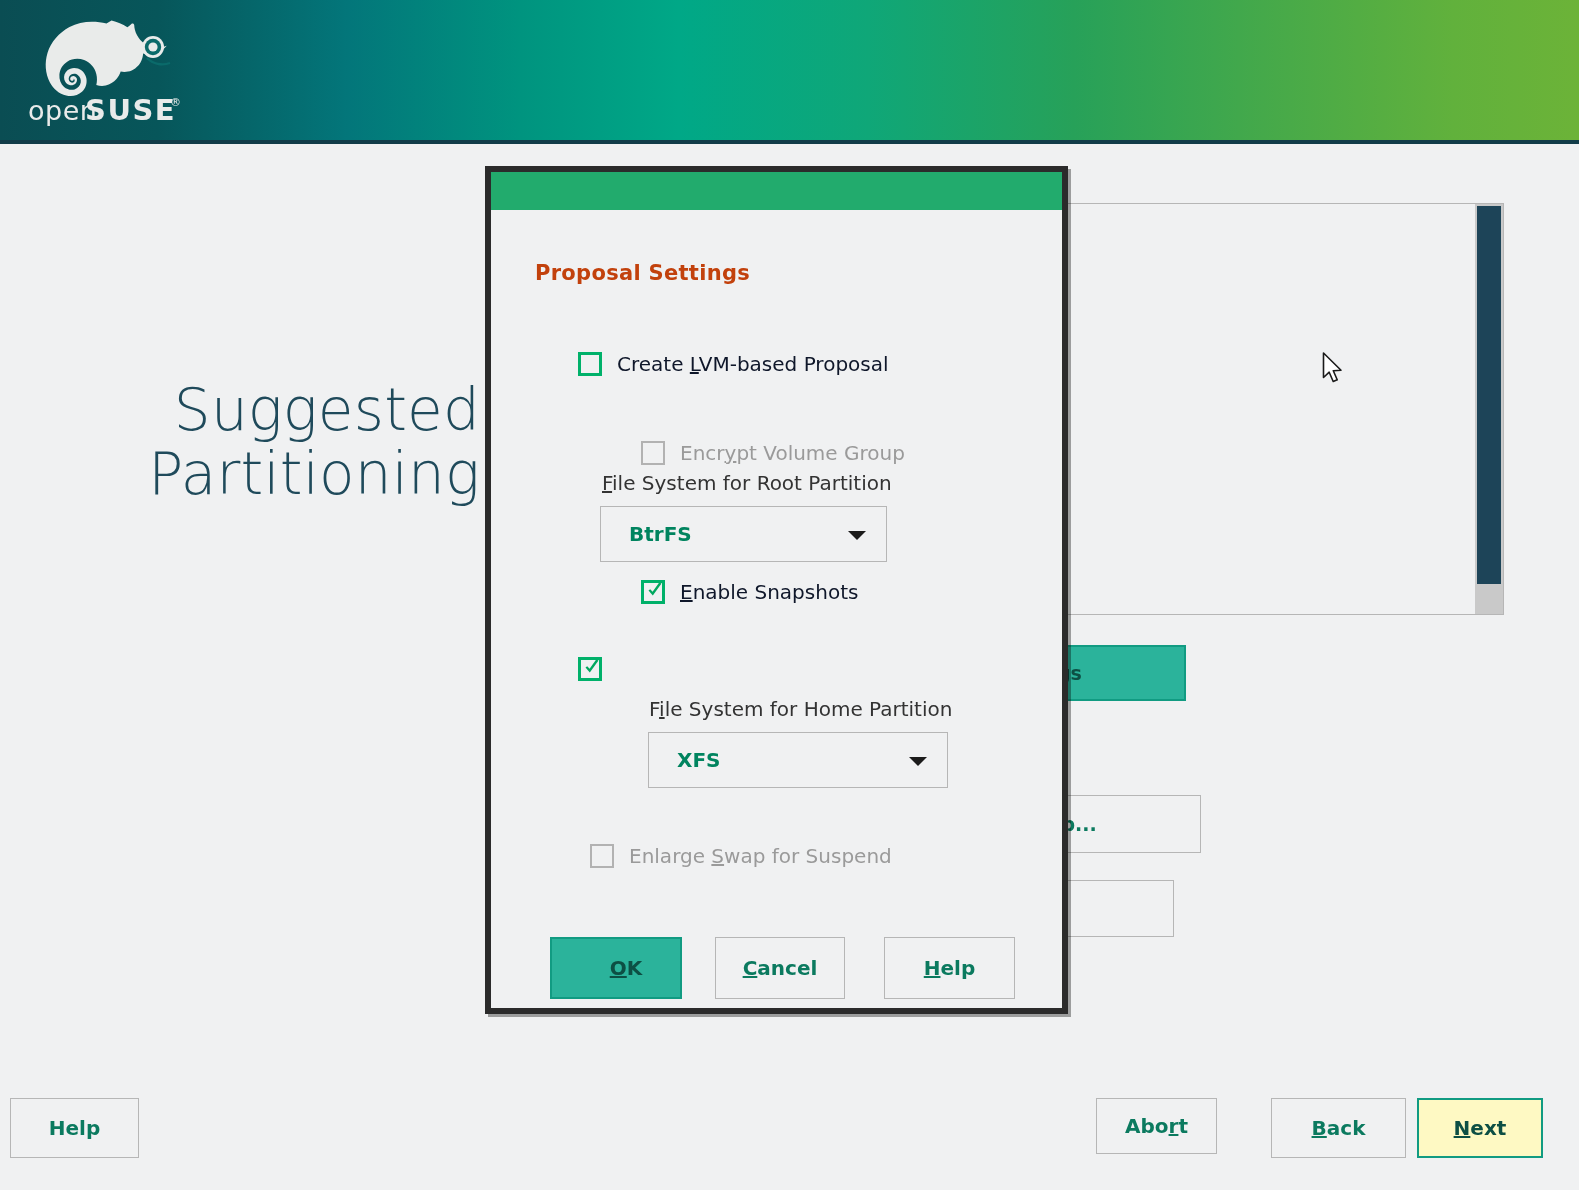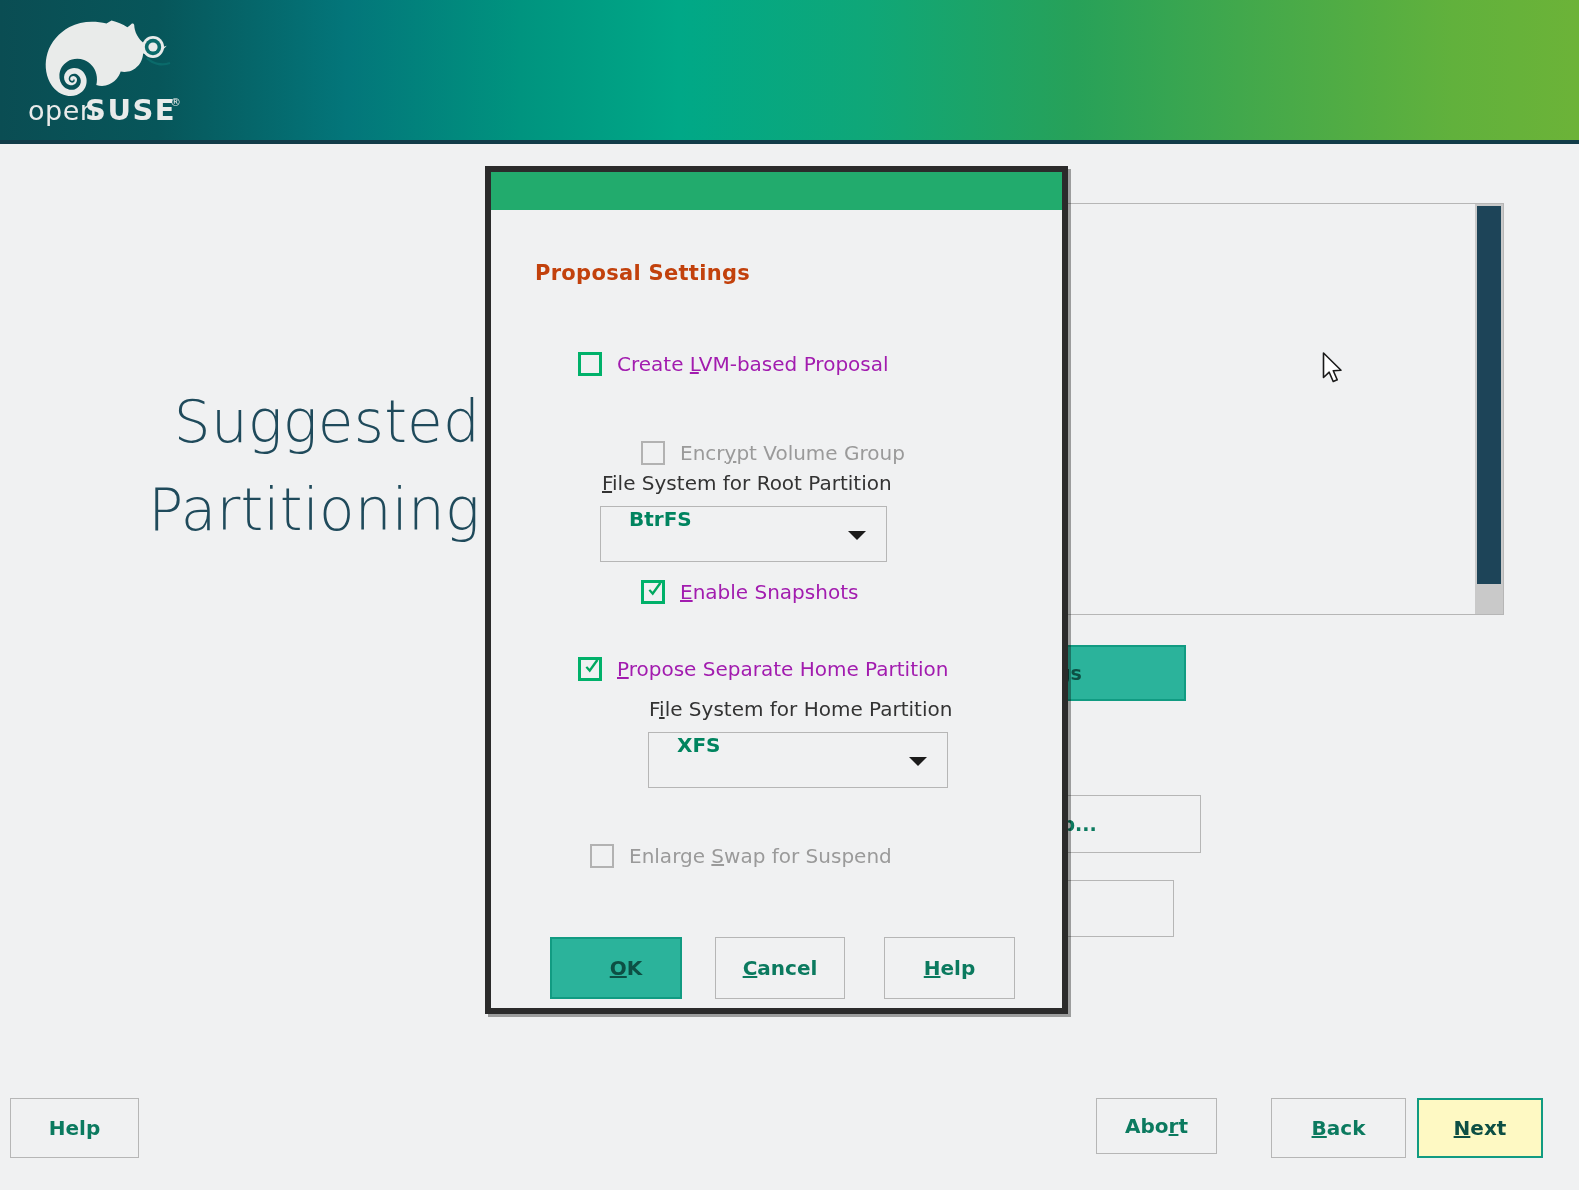--- a/index.html
+++ b/index.html
@@ -47,21 +47,21 @@
   }
   #logo svg { display: block; }
 
   
   #page-title {
     position: absolute;
     left: 0px; top: 378px;
     width: 480px;
     text-align: right;
     font-size: 58px;
-    line-height: 88px;
+    line-height: 64px;
     font-weight: 300;
     color: #1f4a5b;
     letter-spacing: 0.2px;
     white-space: pre-line;
   }
 
   
   #proposal-panel {
     position: absolute;
     left: 498px; top: 203px;
@@ -170,21 +170,21 @@
     color: #c2410c;
     letter-spacing: 0.3px;
   }
 
   
   .cb-row {
     position: absolute;
     display: flex;
     align-items: center;
     font-size: 20px;
-    color: #a21caf;
+    color: #0f172a;
   }
   .cb-row.disabled { color: #9a9a9a; }
   .cbox {
     width: 24px; height: 24px;
     box-sizing: border-box;
     border: 3px solid #00b16a;
     background: #f0f1f2;
     margin-right: 15px;
     flex: none;
     position: relative;
@@ -217,20 +217,21 @@
   #lbl-root-fs { left: 111px; top: 261px; }
   #lbl-home-fs { left: 158px; top: 487px; }
 
   
   .combo {
     position: absolute;
     box-sizing: border-box;
     background: #f0f1f2;
     border: 1px solid #b6b6b6;
     display: flex;
+    align-items: center;
   }
   .combo .val {
     font-size: 20px;
     font-weight: bold;
     color: #00845f;
     margin-left: 28px;
   }
   .combo .arrow {
     position: absolute;
     right: 20px; top: 50%;
@@ -377,21 +378,20 @@
         </span>
         <span class="lbl"><span class="acc">E</span><span>nable Snapshots</span></span>
       </div>
 
       <div class="cb-row" id="row-home">
         <span class="cbox">
           <svg class="tick" viewBox="0 0 16 18">
             <path d="M1.5 8.5 L5.8 13.5 L14.5 1.5 L12.2 0.6 L5.6 9.8 L3.2 7.2 Z" fill="#00a85f"></path>
           </svg>
         </span>
-        <span class="lbl"><span class="acc">P</span><span>ropose Separate Home Partition</span></span>
       </div>
 
       <div class="field-label" id="lbl-home-fs"><span>F</span><span class="acc">i</span><span>le System for Home Partition</span></div>
       <div class="combo" id="combo-home">
         <span class="val">XFS</span>
         <span class="arrow"></span>
       </div>
 
       <div class="cb-row disabled" id="row-swap">
         <span class="cbox"></span>

